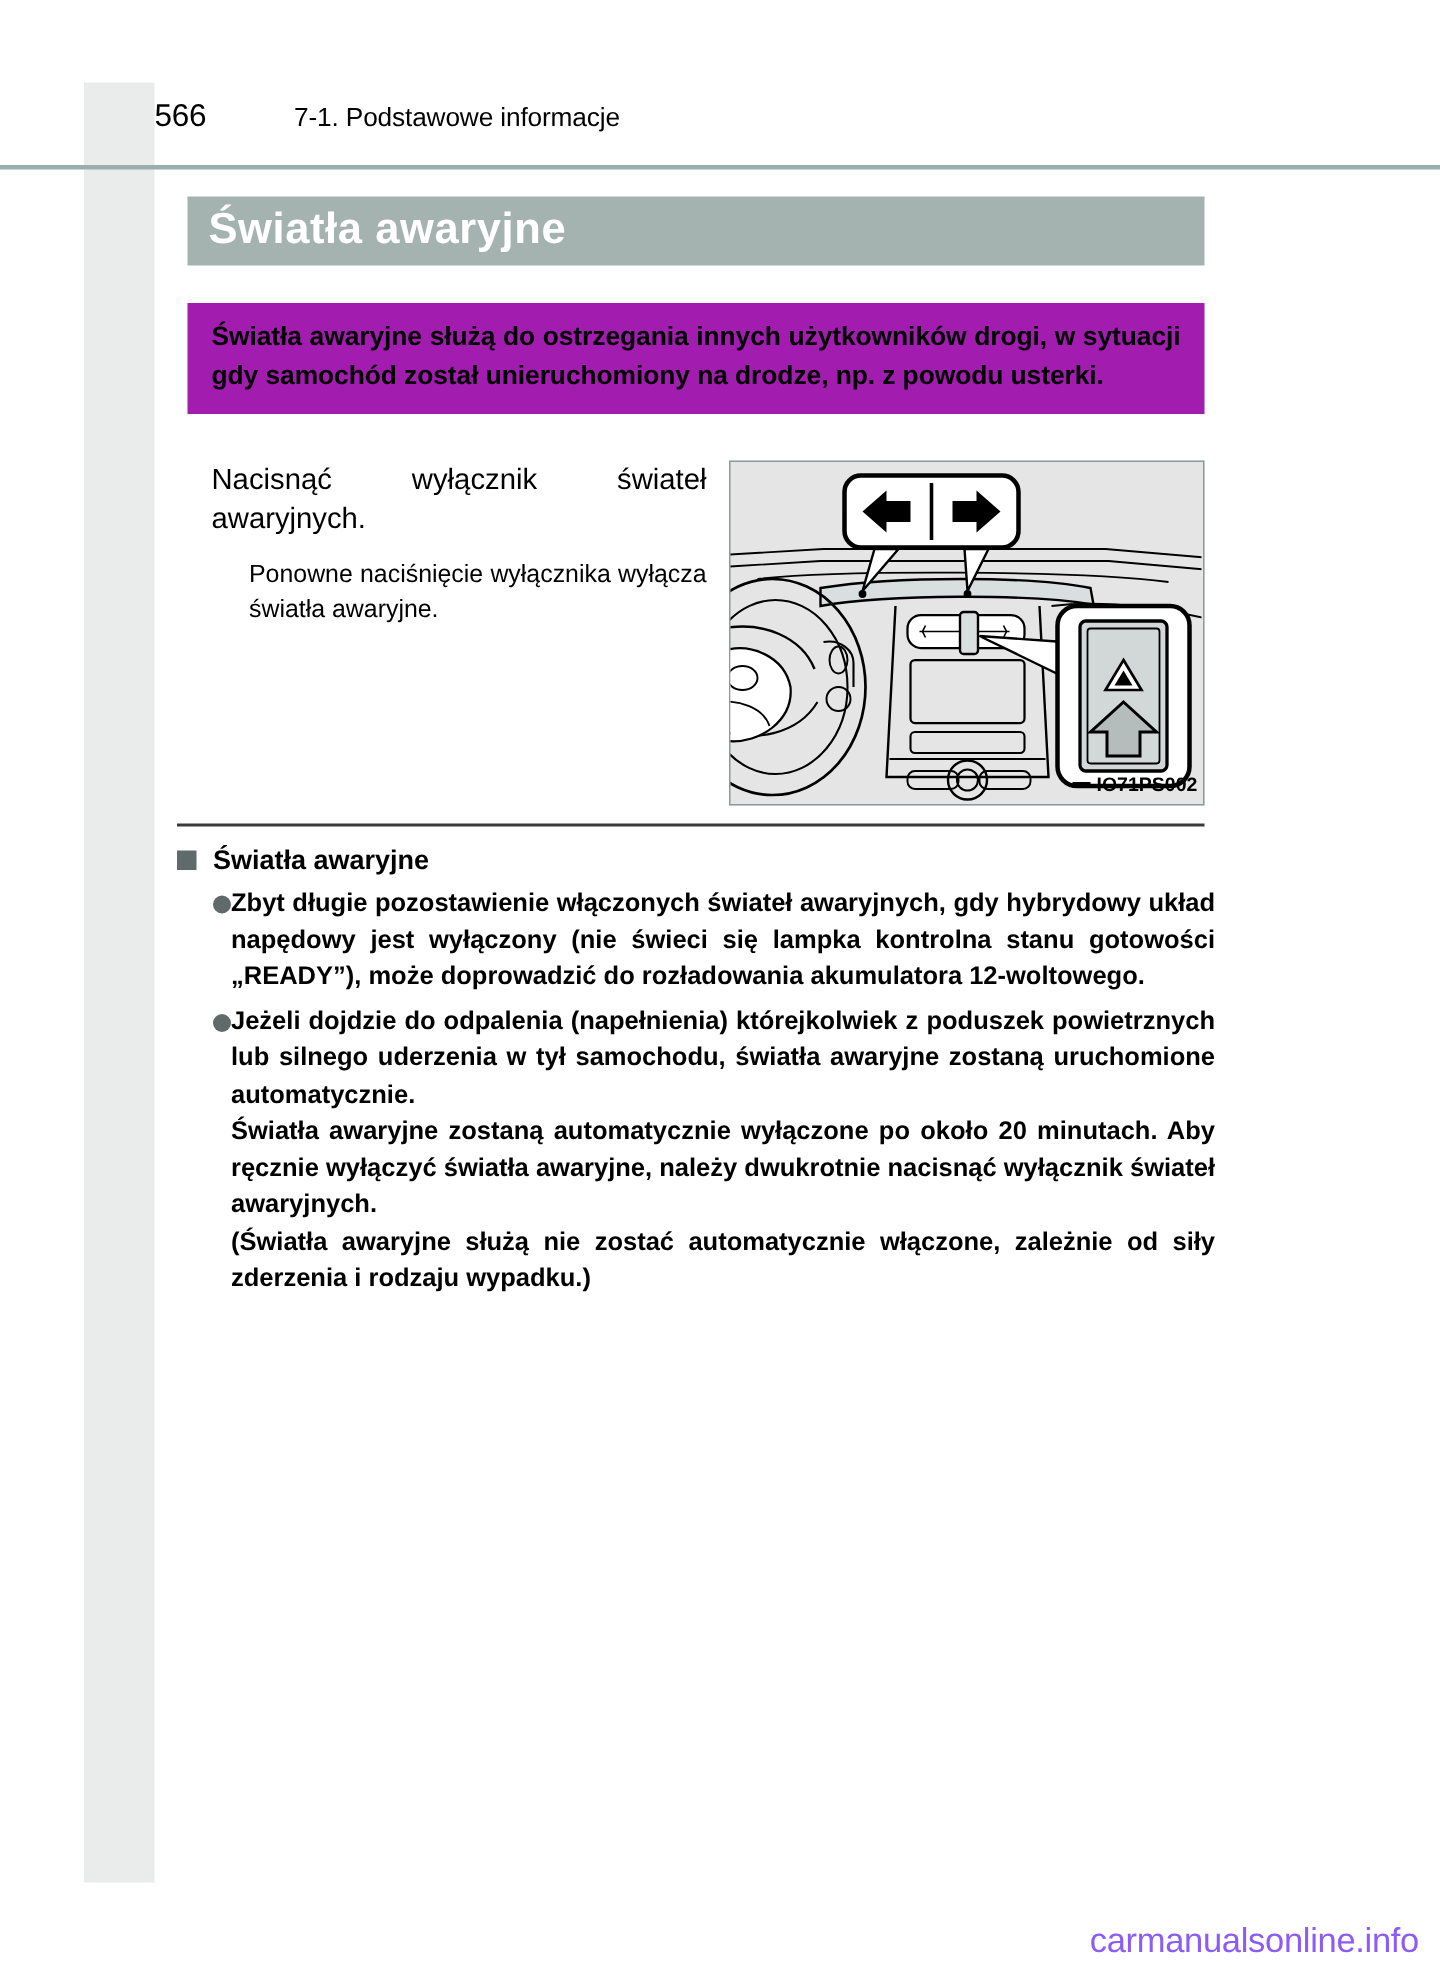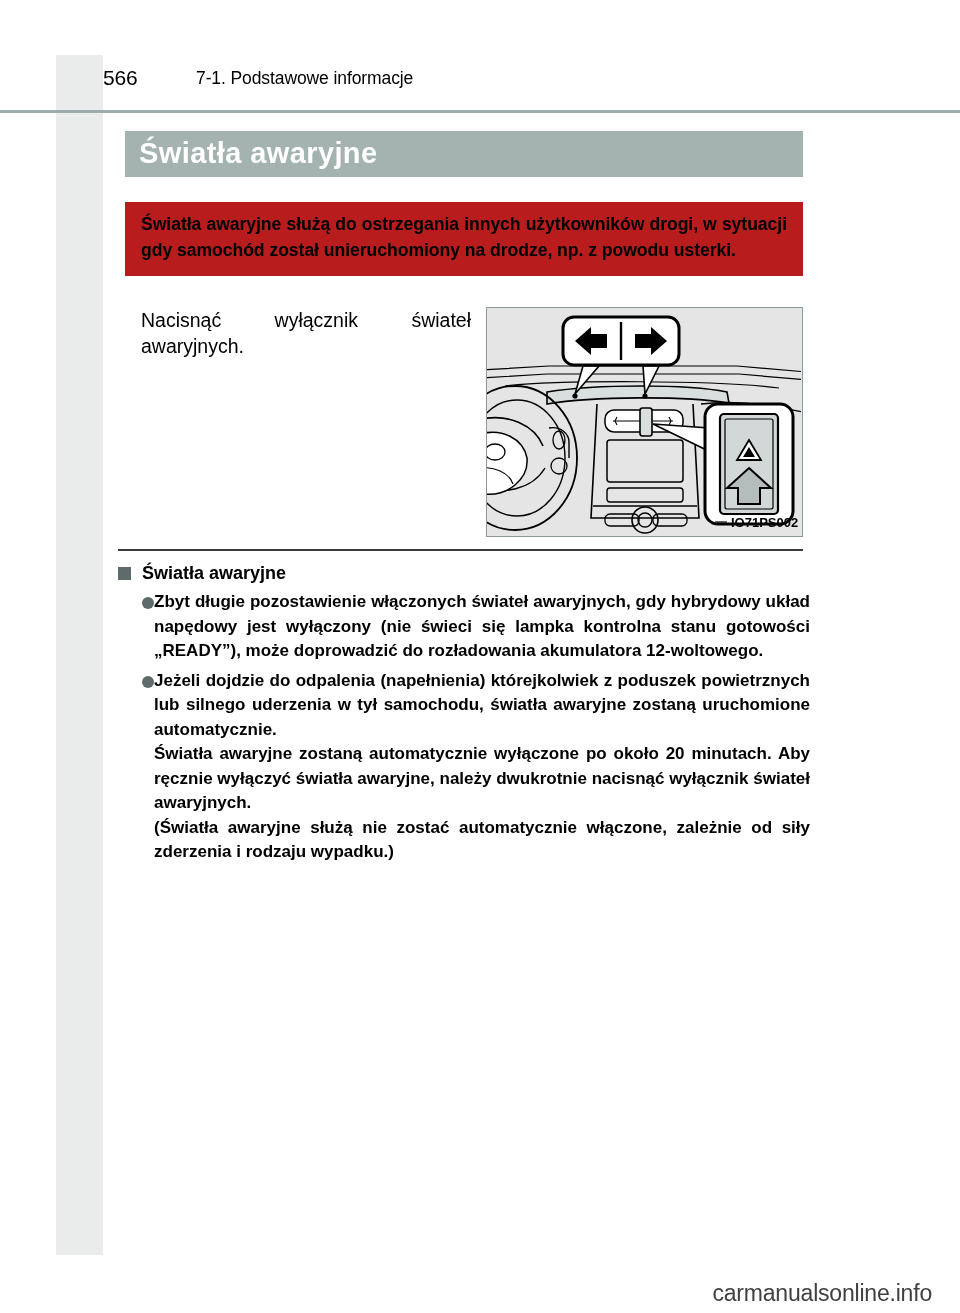--- a/index.html
+++ b/index.html
@@ -79,21 +79,21 @@
   }
 
   
   .lead-box {
     position: absolute;
     left: 125px;
     top: 202px;
     width: 678px;
     padding: 10px 16px 13px 16px;
     box-sizing: border-box;
-    background: #b91c1c;
+    background: #a21caf;
   }
   .lead-box p {
     margin: 0;
     font-size: 17.6px;
     font-weight: bold;
     line-height: 25.5px;
     text-align: justify;
     text-align-last: left;
     letter-spacing: -0.05px;
   }
@@ -193,24 +193,24 @@
   }
   .note-body p {
     margin: 0;
     text-align: justify;
     text-align-last: left;
   }
 
   
   .watermark {
     position: absolute;
-    right: 28px;
+    right: 14px;
     bottom: 6px;
     font-size: 23px;
-    color: #404040;
+    color: #8b5cf6;
     letter-spacing: -0.2px;
   }
 </style>
 </head>
 <body>
 
 <div class="edge-tab"></div>
 
 <div class="page-header">
   <div class="page-number">566</div>
@@ -222,20 +222,21 @@
   <div class="title-band-text">Światła awaryjne</div>
 </div>
 
 <div class="lead-box">
   <p>Światła awaryjne służą do ostrzegania innych użytkowników drogi, w sytuacji gdy samochód został unieruchomiony na drodze, np. z powodu usterki.</p>
 </div>
 
 <div class="instr-col">
   <p class="instr-main">Nacisnąć wyłącznik świateł awaryjnych.</p>
   <div class="instr-sub">
+    <p>Ponowne naciśnięcie wyłącznika wyłącza światła awaryjne.</p>
   </div>
 </div>
 
 <div class="figure">
   <svg width="314" height="227" viewBox="0 0 314 227">
     <defs>
       <clipPath id="figclip">
           <rect x="0" y="0" width="314" height="227"></rect>
         </clipPath>
     </defs>

